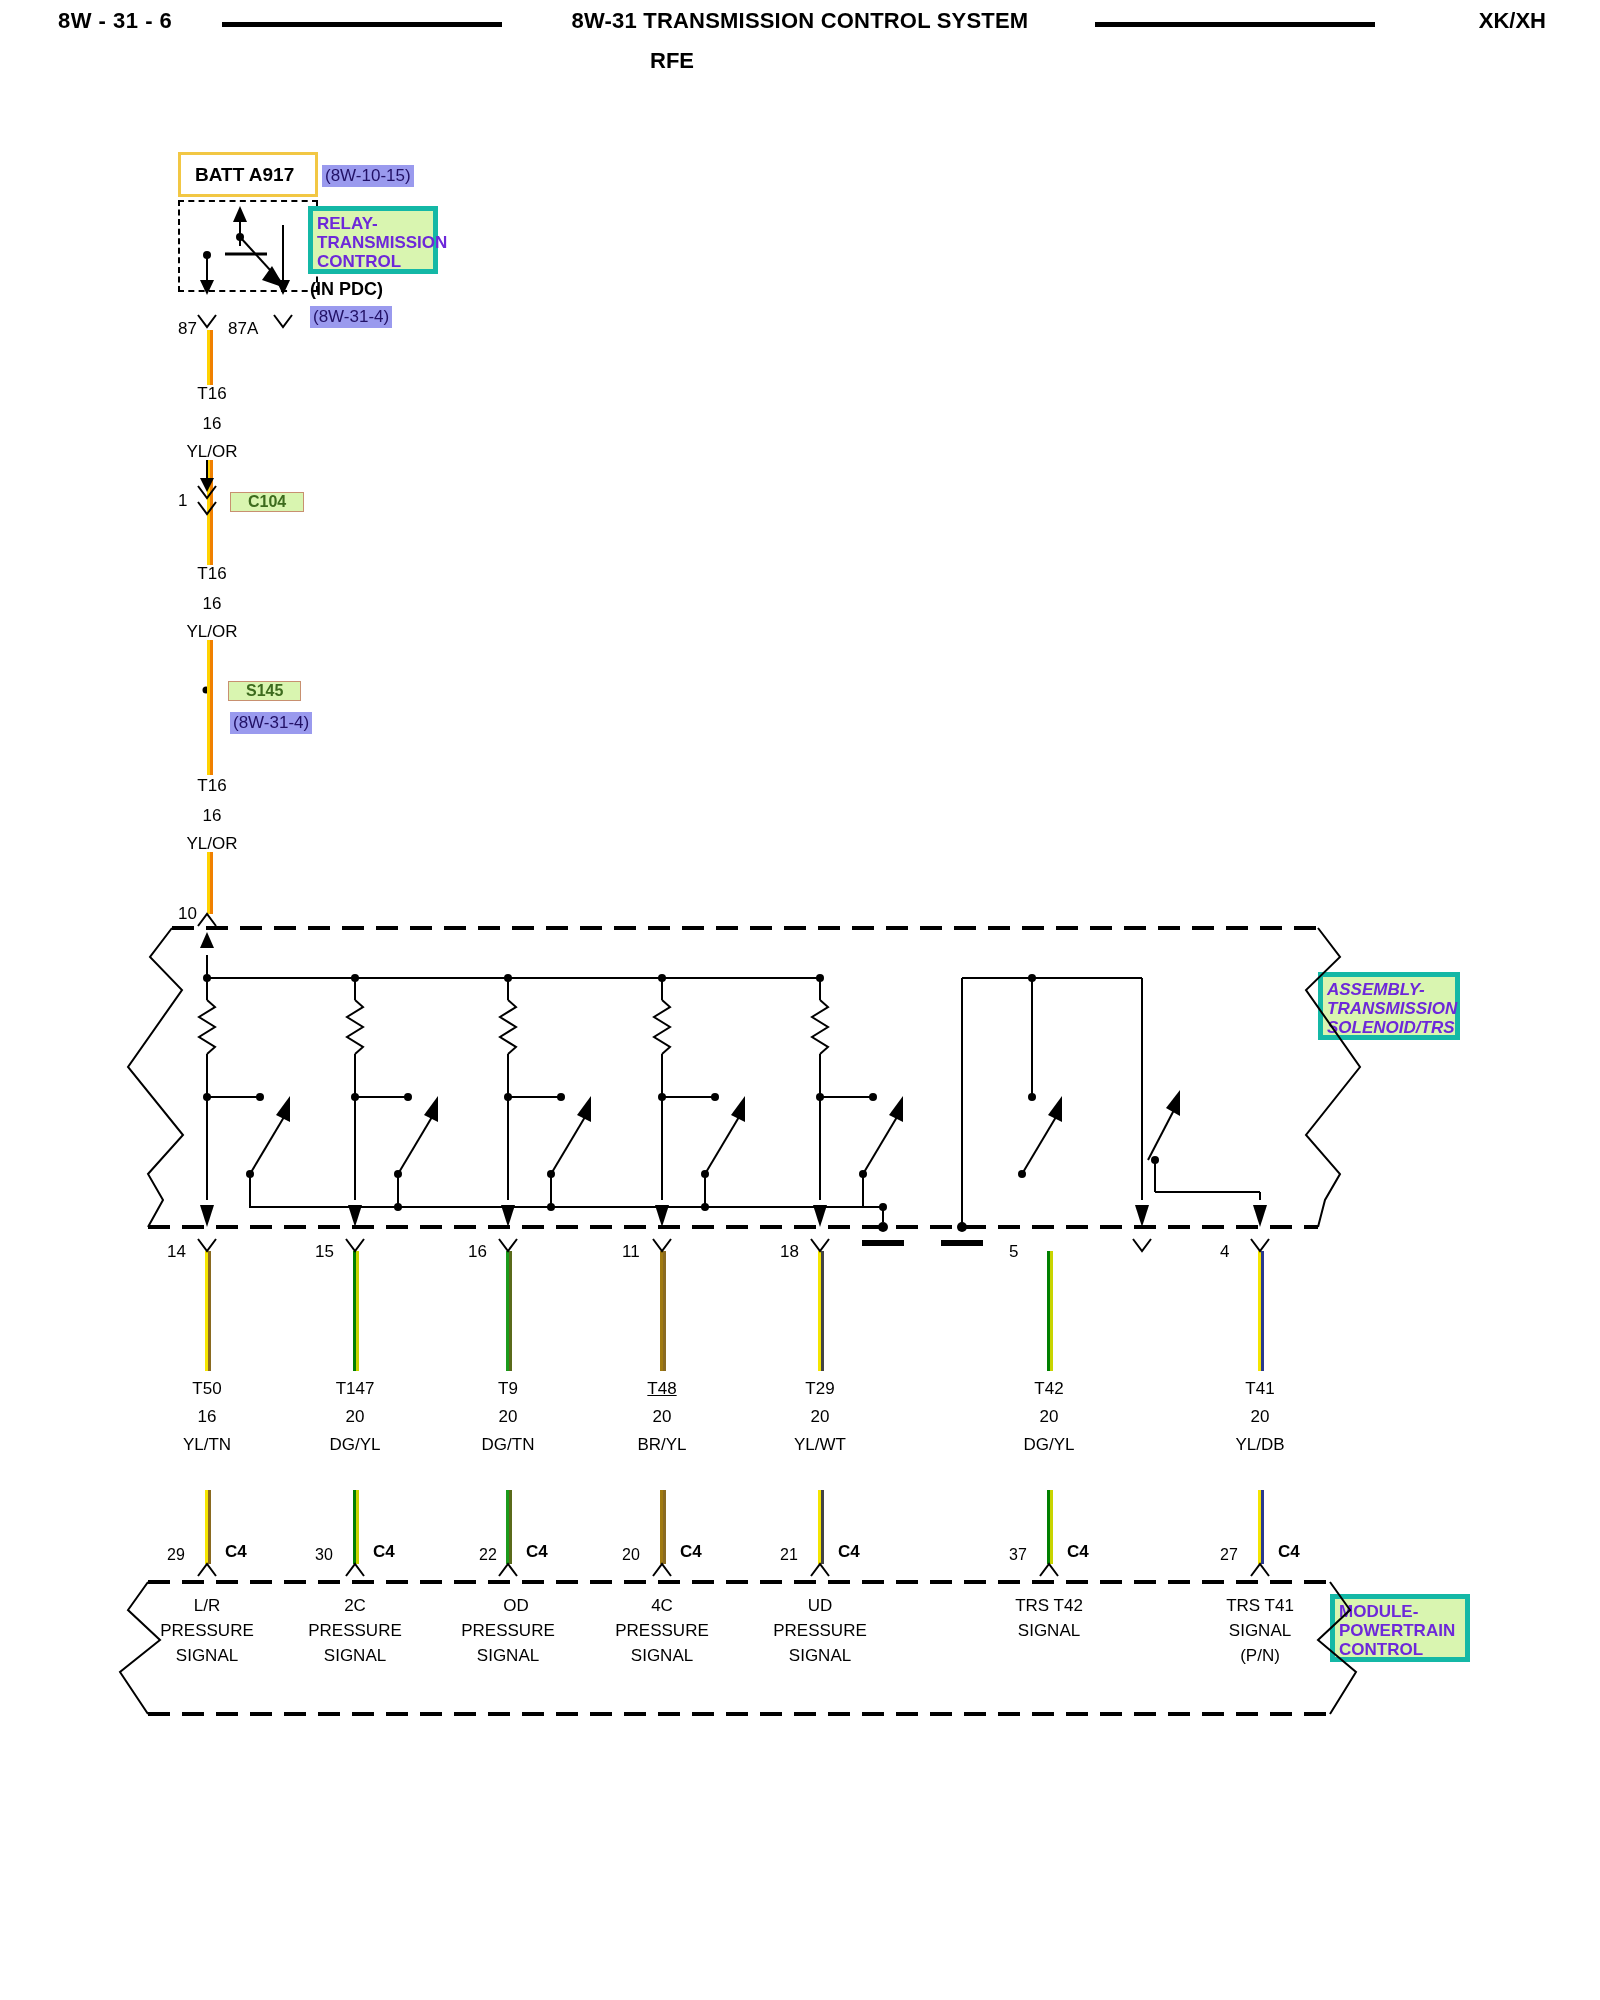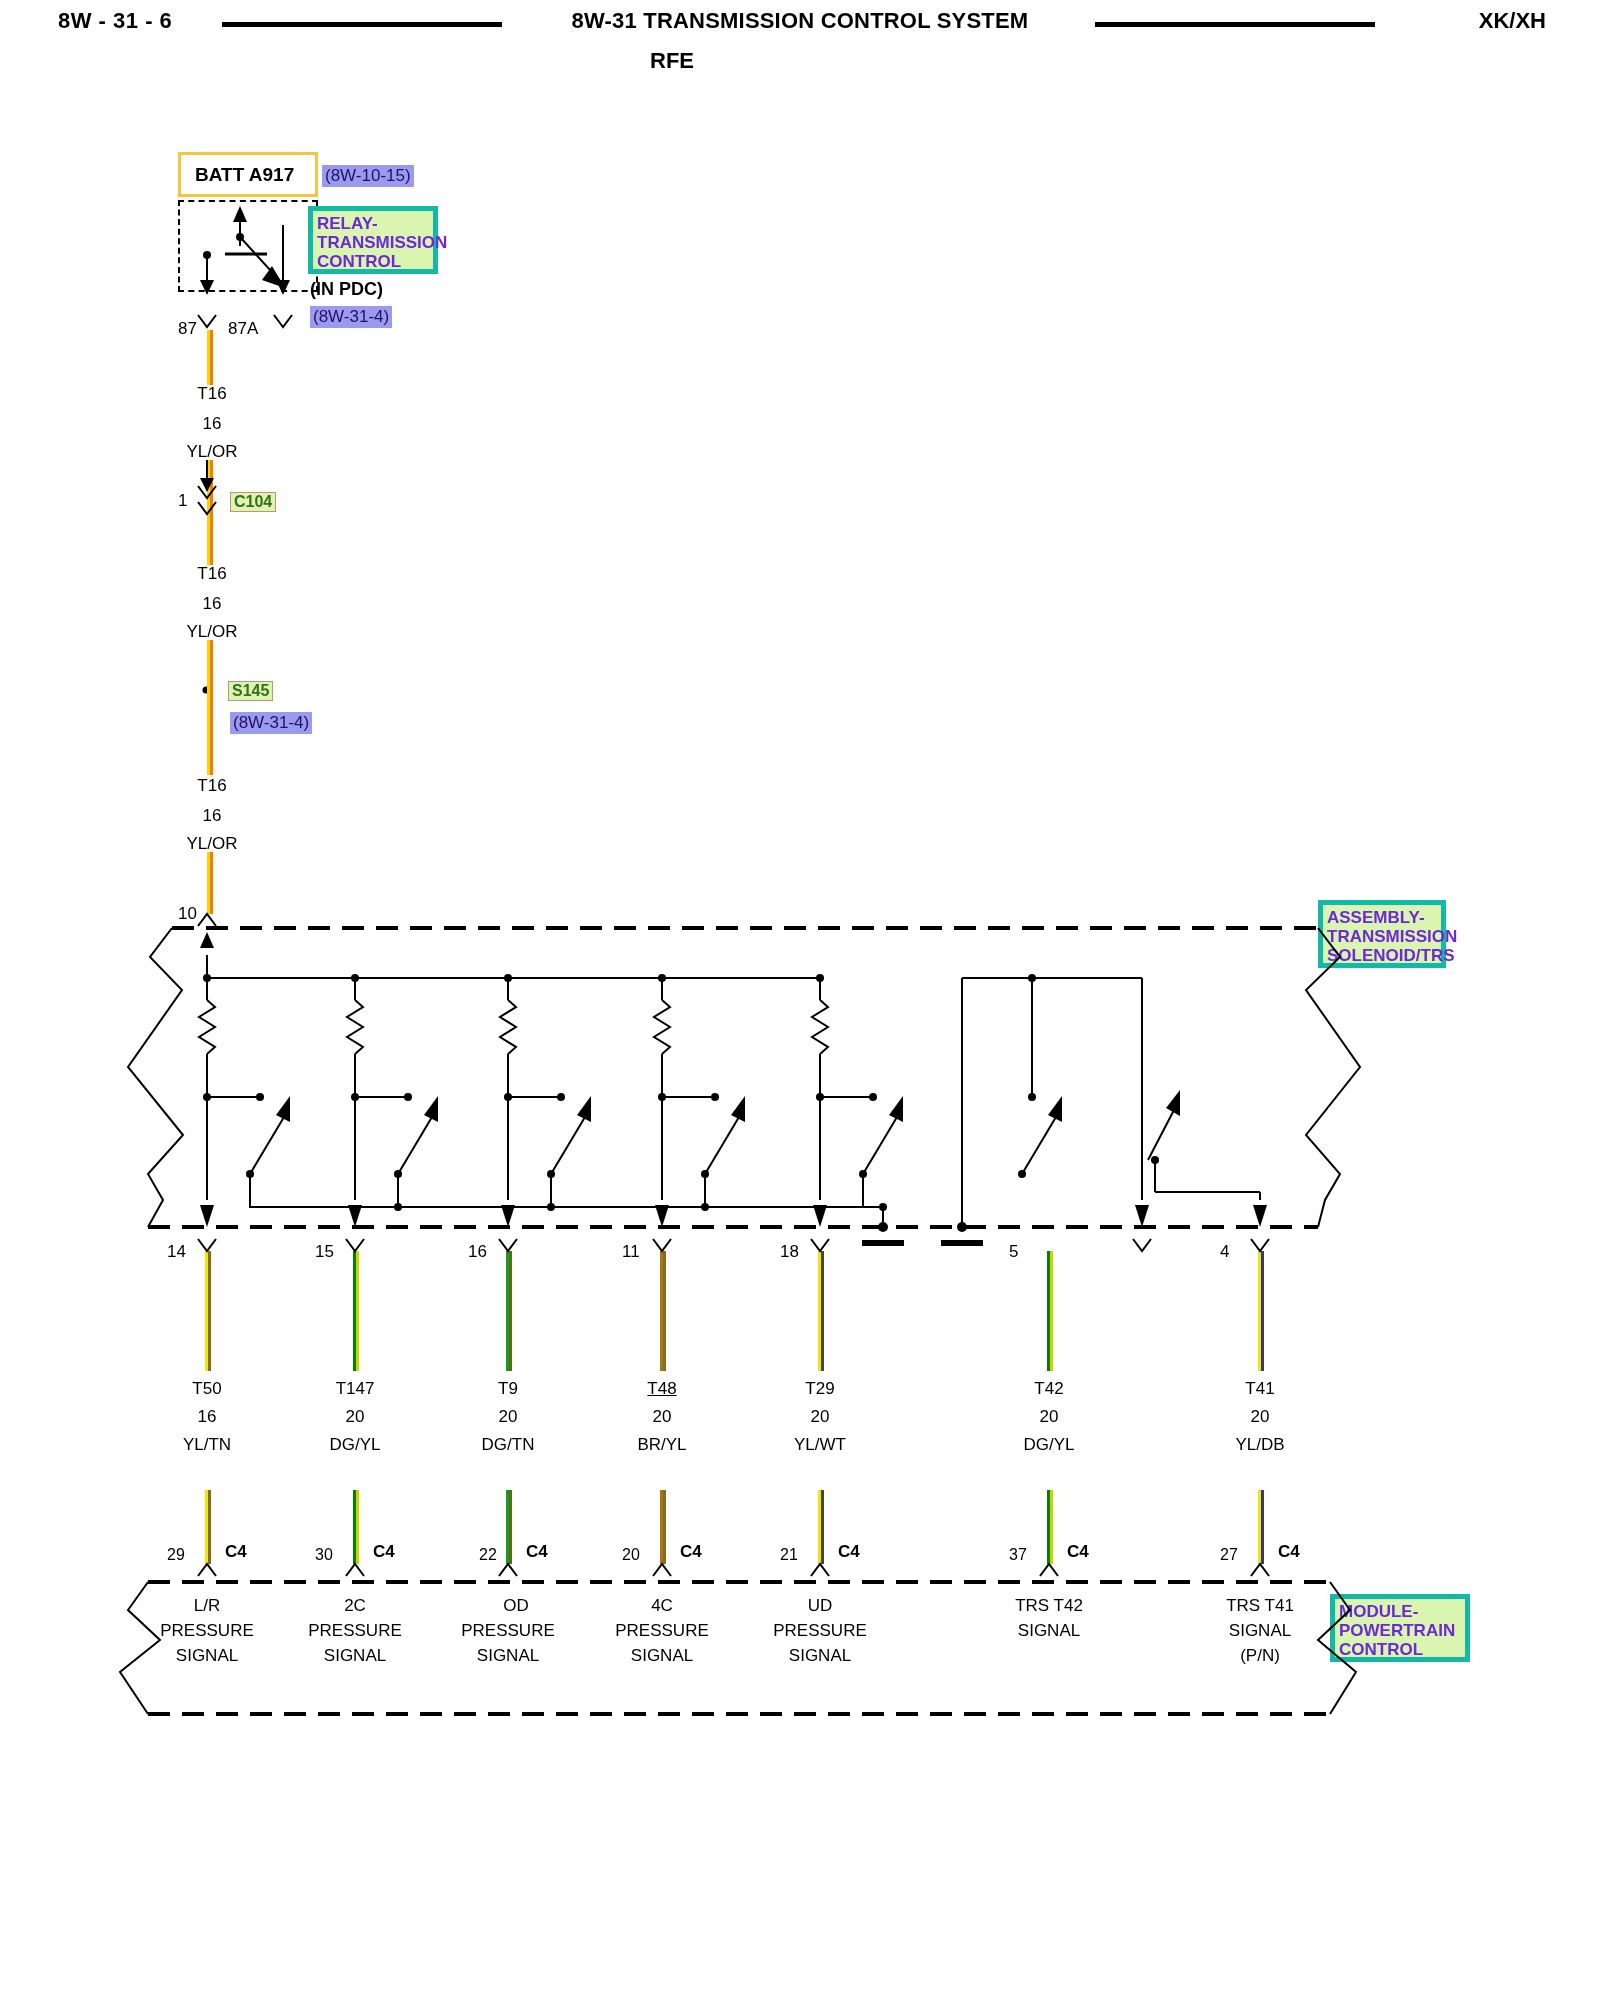--- a/index.html
+++ b/index.html
@@ -114,21 +114,21 @@
     box-sizing: border-box;
     white-space: nowrap;
   }
   .tag-splice {
     position: absolute;
     background: #d9f5b0;
     border: 1px solid #c89070;
     color: #3d6b1e;
     font-size: 16px;
     font-weight: bold;
-    padding: 0px 3px;
+    padding: 0px 17px;
     white-space: nowrap;
   }
   
   .relay-frame {
     position: absolute;
     border: 2px dashed #000;
     box-sizing: border-box;
     background: transparent;
   }
   
@@ -217,21 +217,21 @@
   </div>
   <div class="wire" style="left:207px; top:693px; height:82px;">
     <i style="left:0;  background:#ffd200;"></i>
       <i style="left:3px; background:#f08000;"></i>
   </div>
   <div class="wire" style="left:207px; top:852px; height:62px;">
     <i style="left:0;  background:#ffd200;"></i>
       <i style="left:3px; background:#f08000;"></i>
   </div>
 
-  <div class="tag-green" style="left:1318px; top:900px; width:128px; height:68px;">
+  <div class="tag-green" style="left:1318px; top:972px; width:142px; height:68px;font-style:italic;">
     <span>ASSEMBLY-</span><br>
     <span>TRANSMISSION</span><br>
     <span>SOLENOID/TRS</span>
   </div>
 
   <div class="tag-green" style="left:1330px; top:1594px; width:140px; height:68px;">
     <span>MODULE-</span><br>
     <span>POWERTRAIN</span><br>
     <span>CONTROL</span>
   </div>

